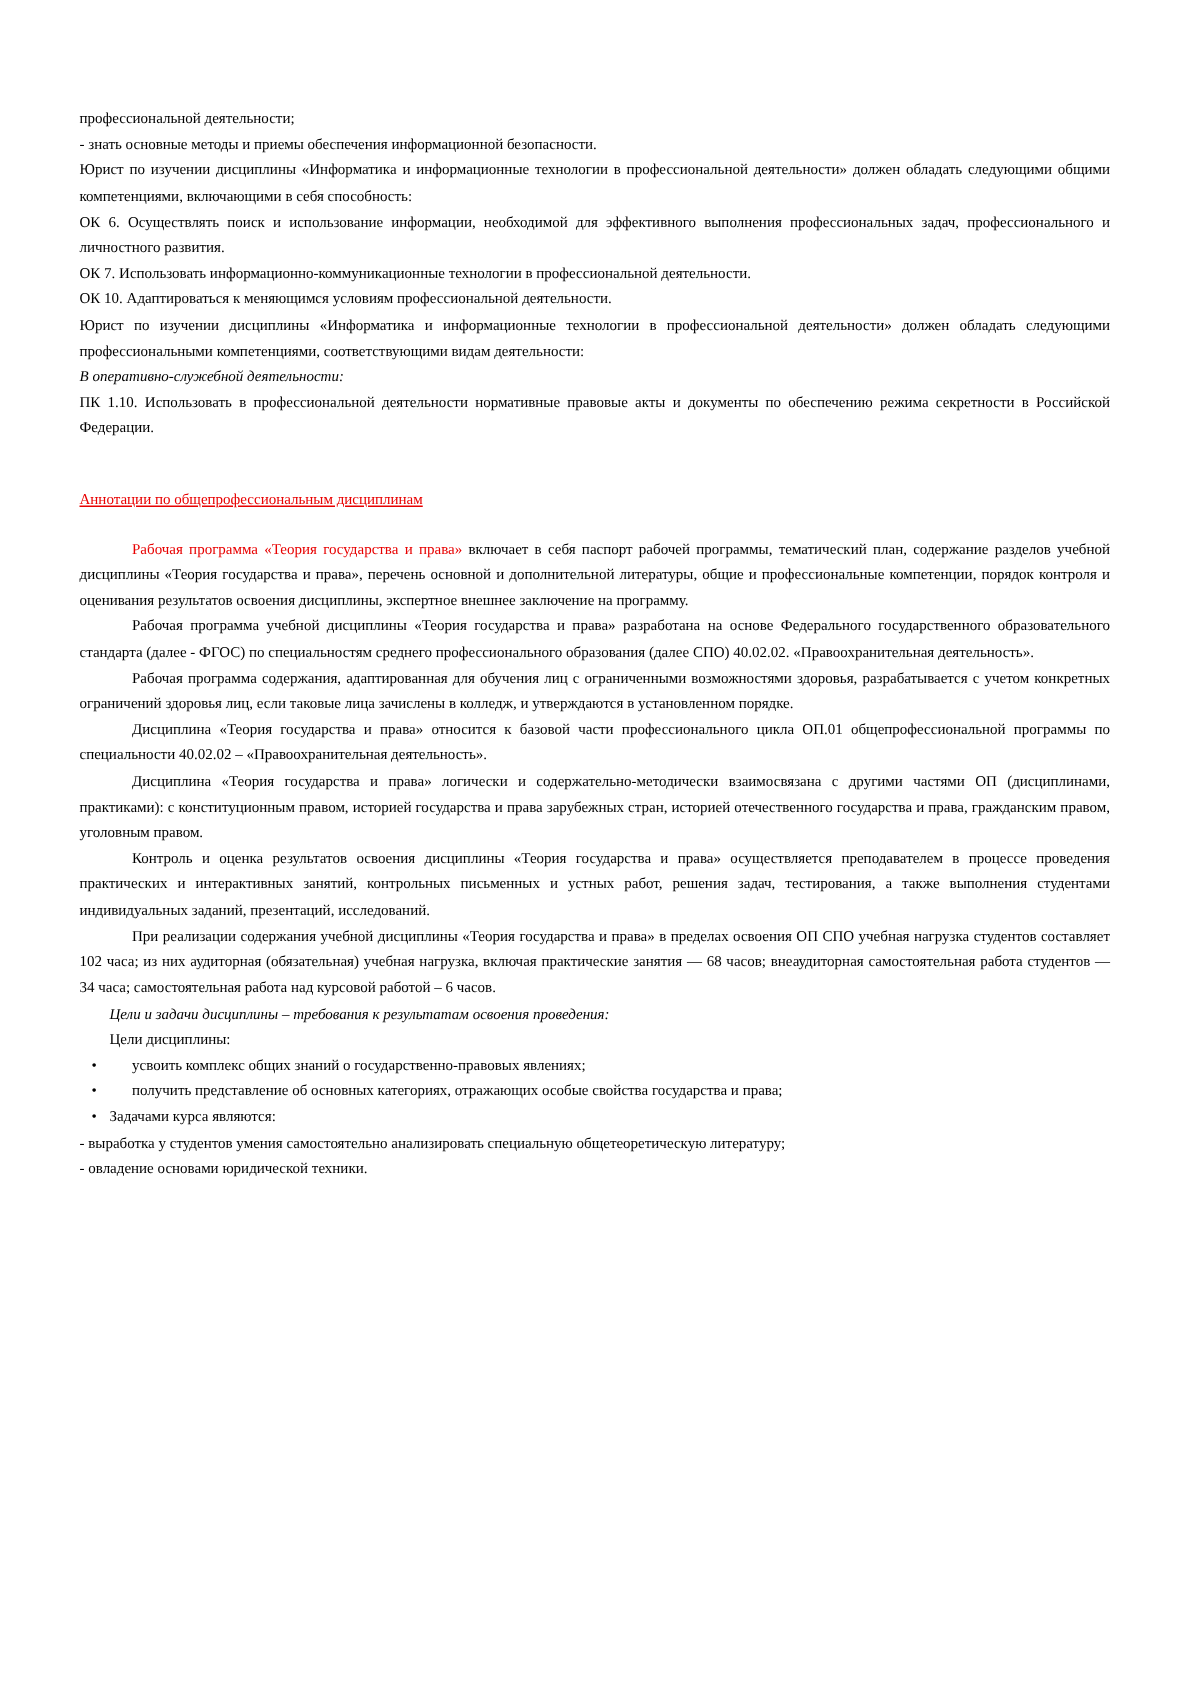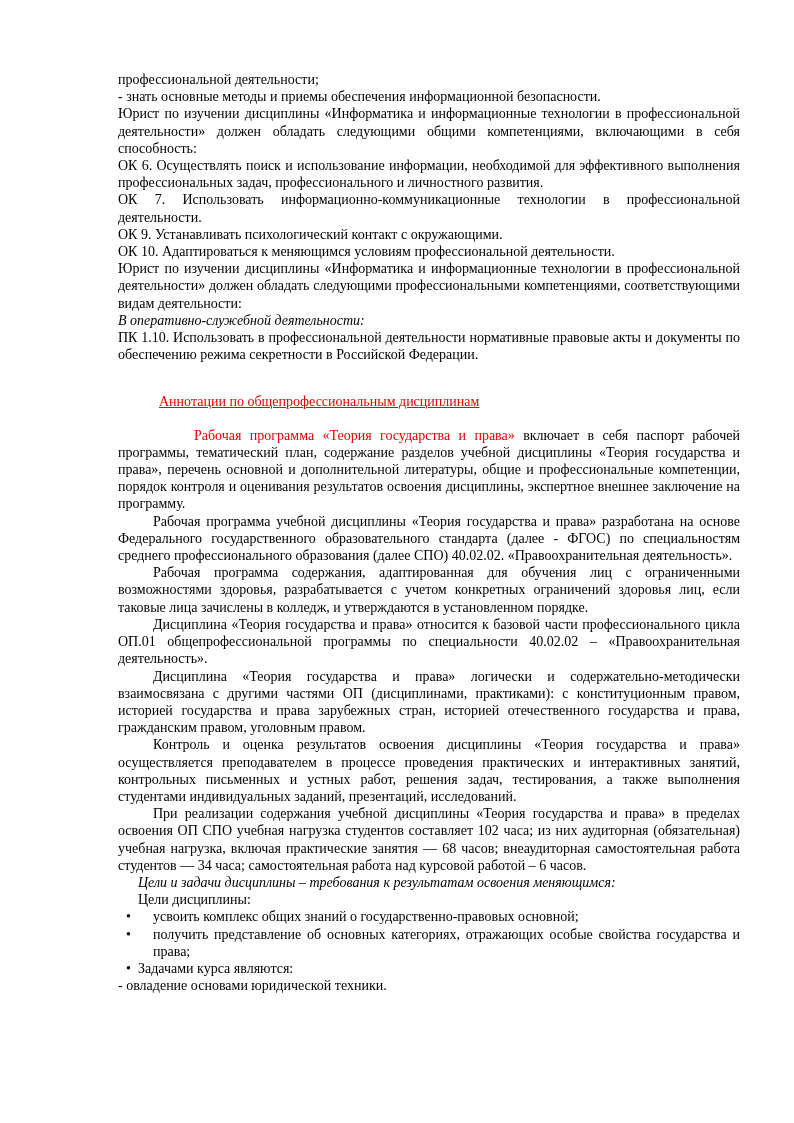--- a/index.html
+++ b/index.html
@@ -1,61 +1,61 @@
 <!DOCTYPE html>
 <html lang="ru" style="--red: #e80000; --ink: #000000; --paper: #ffffff;"><head>
 <meta charset="utf-8">
 <style>
   :root { --red:#e80000; --ink:#000000; --paper:#ffffff; }
   * { margin:0; padding:0; box-sizing:border-box; }
   html,body { background:#ffffff; }
   body { width:794px; height:1123px; position:relative; overflow:hidden; }
   .page {
     width:794px; height:1123px; background:var(--paper);
-    padding:71px 54px 40px 118px;
+    padding:71px 54px 40px 53px;
     font-family:"Liberation Serif","DejaVu Serif",serif;
-    font-size:14px; line-height:17.2px; color:var(--ink);
+    font-size:10px; line-height:17.2px; color:var(--ink);
   }
   .blk { text-align:justify; position:relative; }
   .blk.left { text-align:left; }
   .ind-std { text-indent:35px; }
   .ind-sm  { text-indent:20px; }
   .gap-lg  { margin-top:30px; }
   .gap-sm  { margin-top:16px; }
   .bullet  { padding-left:35px; text-indent:0; }
   .bullet .marker { position:absolute; left:8px; top:0; }
   .b   { font-weight:normal; }
   .i   { font-style:italic; }
-  .red { color:var(--red);margin-left:41px; }
+  .red { color:var(--red); }
   .u   { text-decoration:underline; }
 </style>
 </head>
 <body>
 
 <div class="page">
   <div>
       <p class="blk"><span>профессиональной деятельности;</span></p>
       <p class="blk"><span>- знать основные методы и приемы обеспечения информационной безопасности.</span></p>
       <p class="blk"><span class="b">Юрист по изучении дисциплины «Информатика и информационные технологии в профессиональной деятельности» должен обладать следующими общими компетенциями, включающими в себя способность:</span></p>
       <p class="blk"><span>ОК 6. Осуществлять поиск и использование информации, необходимой для эффективного выполнения профессиональных задач, профессионального и личностного развития.</span></p>
       <p class="blk"><span>ОК 7. Использовать информационно-коммуникационные технологии в профессиональной деятельности.</span></p>
-      <p class="blk"><span>ОК 9. Устанавливать психологический контакт с окружающими.</span></p>
       <p class="blk"><span>ОК 10. Адаптироваться к меняющимся условиям профессиональной деятельности.</span></p>
       <p class="blk"><span class="b">Юрист по изучении дисциплины «Информатика и информационные технологии в профессиональной деятельности» должен обладать следующими профессиональными компетенциями, соответствующими видам деятельности:</span></p>
       <p class="blk left"><span class="b i">В оперативно-служебной деятельности:</span></p>
       <p class="blk"><span>ПК 1.10. Использовать в профессиональной деятельности нормативные правовые акты и документы по обеспечению режима секретности в Российской Федерации.</span></p>
       <p class="blk left gap-lg"><span class="b red u">Аннотации по общепрофессиональным дисциплинам</span></p>
       <p class="blk ind-std gap-sm"><span class="b red">Рабочая программа «Теория государства и права»</span><span> включает в себя паспорт рабочей программы, тематический план, содержание разделов учебной дисциплины «Теория государства и права», перечень основной и дополнительной литературы, общие и профессиональные компетенции, порядок контроля и оценивания результатов освоения дисциплины, экспертное внешнее заключение на программу.</span></p>
       <p class="blk ind-std"><span>Рабочая программа учебной дисциплины «Теория государства и права» разработана на основе Федерального государственного образовательного стандарта (далее - ФГОС) по специальностям среднего профессионального образования (далее СПО) 40.02.02. «Правоохранительная деятельность».</span></p>
       <p class="blk ind-std"><span>Рабочая программа содержания, адаптированная для обучения лиц с ограниченными возможностями здоровья, разрабатывается с учетом конкретных ограничений здоровья лиц, если таковые лица зачислены в колледж, и утверждаются в установленном порядке.</span></p>
       <p class="blk ind-std"><span>Дисциплина «Теория государства и права» относится к базовой части профессионального цикла ОП.01 общепрофессиональной программы по специальности 40.02.02 – «Правоохранительная деятельность».</span></p>
       <p class="blk ind-std"><span>Дисциплина «Теория государства и права» логически и содержательно-методически взаимосвязана с другими частями ОП (дисциплинами, практиками): с конституционным правом, историей государства и права зарубежных стран, историей отечественного государства и права, гражданским правом, уголовным правом.</span></p>
       <p class="blk ind-std"><span>Контроль и оценка результатов освоения дисциплины «Теория государства и права» осуществляется преподавателем в процессе проведения практических и интерактивных занятий, контрольных письменных и устных работ, решения задач, тестирования, а также выполнения студентами индивидуальных заданий, презентаций, исследований.</span></p>
       <p class="blk ind-std"><span>При реализации содержания учебной дисциплины «Теория государства и права» в пределах освоения ОП СПО учебная нагрузка студентов составляет 102 часа; из них аудиторная (обязательная) учебная нагрузка, включая практические занятия — 68 часов; внеаудиторная самостоятельная работа студентов — 34 часа; самостоятельная работа над курсовой работой – 6 часов.</span></p>
-      <p class="blk ind-sm left"><span class="b i">Цели и задачи дисциплины – требования к результатам освоения меняющимся:</span></p>
+      <p class="blk ind-sm left"><span class="b i">Цели и задачи дисциплины – требования к результатам освоения проведения:</span></p>
       <p class="blk ind-sm left"><span>Цели дисциплины:</span></p>
-      <p class="blk bullet"><span class="marker">•</span><span>усвоить комплекс общих знаний о государственно-правовых основной;</span></p>
+      <p class="blk bullet"><span class="marker">•</span><span>усвоить комплекс общих знаний о государственно-правовых явлениях;</span></p>
       <p class="blk bullet"><span class="marker">•</span><span>получить представление об основных категориях, отражающих особые свойства государства и права;</span></p>
       <p class="blk bullet"><span class="marker">•</span></p>
       <p class="blk ind-sm left"><span>Задачами курса являются:</span></p>
+      <p class="blk"><span>- выработка у студентов умения самостоятельно анализировать специальную общетеоретическую литературу;</span></p>
       <p class="blk"><span>- овладение основами юридической техники.</span></p>
     </div>
 </div>
 
 </body></html>

